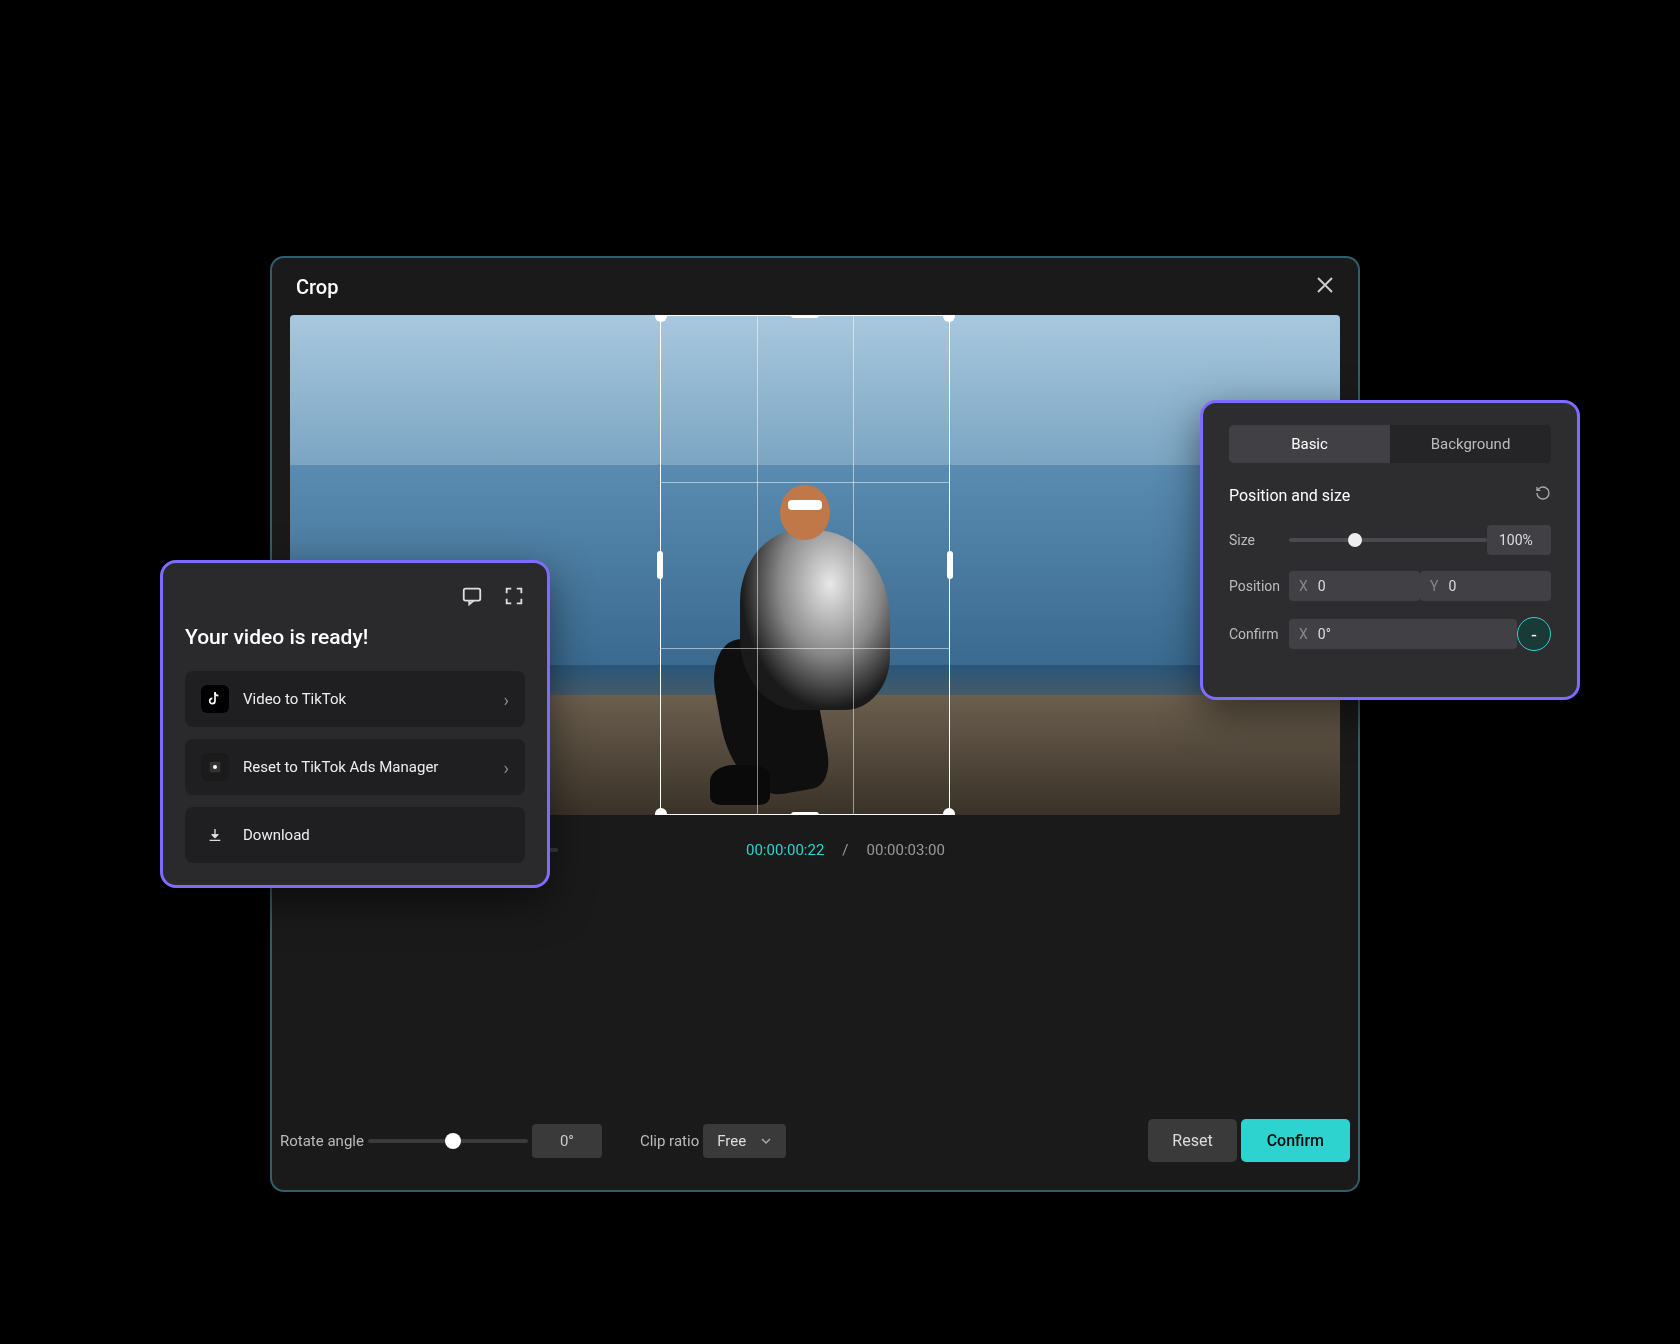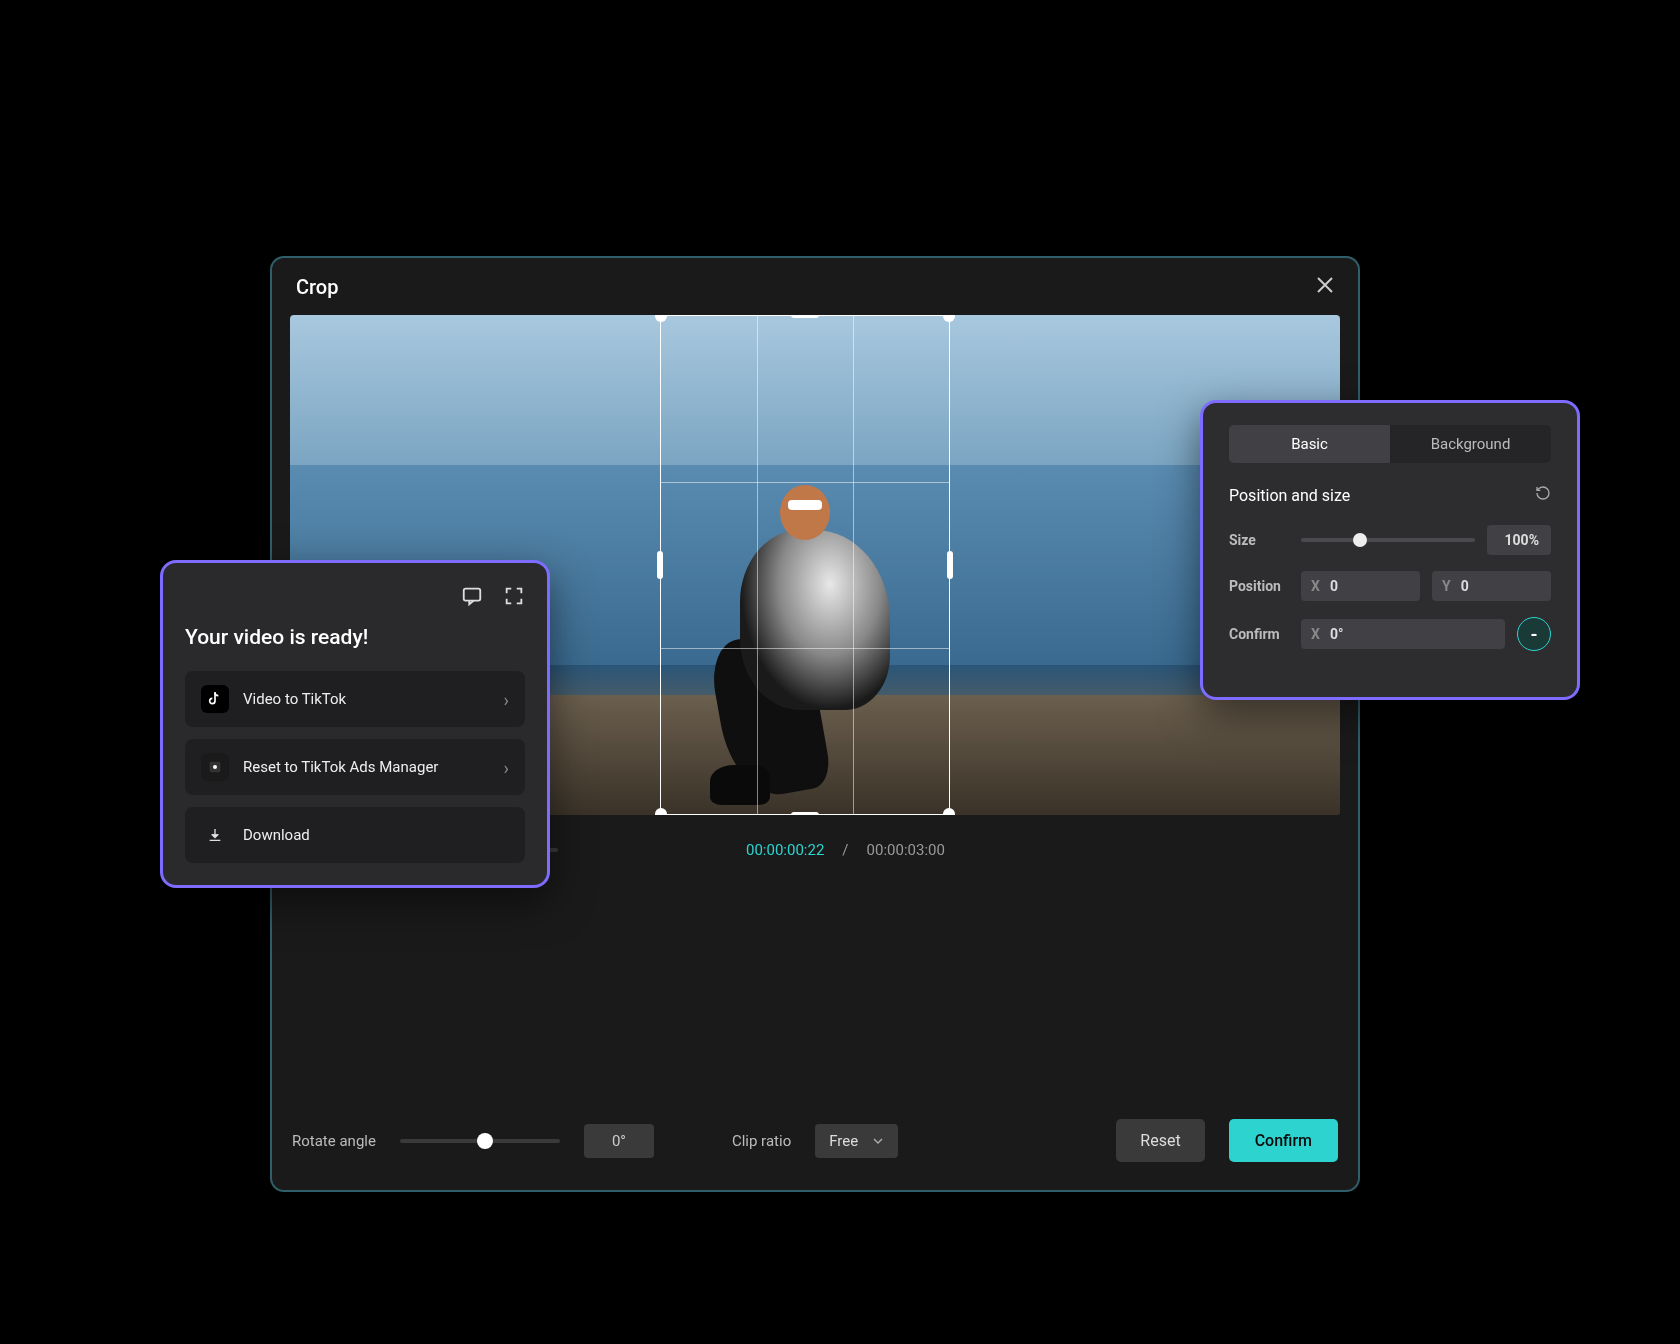--- a/index.html
+++ b/index.html
@@ -65,21 +65,21 @@
 .play-btn { background:none; border:none; cursor:pointer; }
 .play-btn svg { width:18px; height:18px; fill:#ddd; }
 .time-slider { flex: 0 0 220px; height:4px; background:#3a3a3a; border-radius:2px; position:relative; }
 .time-slider .prog { position:absolute; left:0; top:0; height:4px; width:25%; background:#2dd4cf; border-radius:2px; }
 .time-slider .thumb { position:absolute; left:25%; top:-4px; width:12px; height:12px; background:#2dd4cf; border-radius:50%; margin-left:-6px; }
 .time-cur { color:#2dd4cf; font-size:15px; margin-left: 170px; }
 .time-sep { color:#999; font-size:15px; }
 .time-tot { color:#999; font-size:15px; }
 
 
-.bottom-bar { display:flex; align-items:center; gap:24px; padding: 28px 20px; margin-top:auto; }
+.bottom-bar { display:flex; align-items:center; gap:4px; padding: 28px 8px; margin-top:auto; }
 .label { color:#bbb; font-size:15px; }
 .rot-slider { width:160px; height:4px; background:#3a3a3a; border-radius:2px; position:relative; }
 .rot-slider .thumb { position:absolute; left:48%; top:-6px; width:16px; height:16px; background:#fff; border-radius:50%; }
 .val-box { background:#3a3a3a; color:#ccc; padding:8px 18px; border-radius:4px; font-size:15px; border:none; width:70px; text-align:center; }
 .select-box { background:#3a3a3a; color:#ddd; padding:8px 14px; border-radius:4px; font-size:15px; display:flex; align-items:center; gap:14px; cursor:pointer; }
 .spacer { flex:1; }
 .btn-reset { background:#3a3a3a; color:#ddd; border:none; padding:12px 24px; border-radius:5px; font-size:16px; cursor:pointer; }
 .btn-confirm { background:#2dd4cf; color:#0a0a0a; border:none; padding:12px 26px; border-radius:5px; font-size:16px; font-weight:500; cursor:pointer; }
 
 
@@ -122,25 +122,25 @@
 .props-tabs { display:flex; gap:22px; border-bottom:1px solid #444; margin-bottom:18px; }
 .ptab { color:#888; font-size:15px; padding-bottom:12px; cursor:pointer; }
 .ptab.active { color:#fff; border-bottom:2px solid #fff; margin-bottom:-1px; }
 .sub-tabs { display:flex; margin-bottom:22px; }
 .stab { flex:1; text-align:center; padding:10px; color:#bbb; font-size:15px; background:#252528; cursor:pointer; }
 .stab.active { background:#414145; color:#fff; }
 .stab:first-child { border-radius:5px 0 0 5px; } .stab:last-child { border-radius:0 5px 5px 0; }
 .section-head { display:flex; justify-content:space-between; align-items:center; margin-bottom:20px; }
 .section-title { color:#fff; font-size:16px; }
 .reset-icon { color:#aaa; cursor:pointer; }
-.prop-row { display:flex; align-items:center; gap:12px; margin-bottom:16px;font-weight:bold; }
+.prop-row { display:flex; align-items:center; margin-bottom:16px; }
 .prop-label { color:#bbb; font-size:14px; width:60px; flex-shrink:0; }
 .size-slider { flex:1; height:4px; background:#4a4a4e; border-radius:2px; position:relative; }
 .size-slider .thumb { position:absolute; left:30%; top:-5px; width:14px; height:14px; background:#eee; border-radius:50%; }
-.size-val { background:#414145; color:#ddd; padding:7px 12px; border-radius:4px; font-size:14px; width:64px; text-align:right; }
+.size-val { background:#414145; color:#ddd; padding:7px 12px; border-radius:4px; font-size:14px; width:64px; text-align:left; }
 .xy-box { background:#414145; color:#ddd; padding:7px 10px; border-radius:4px; font-size:14px; display:flex; align-items:center; gap:10px; flex:1; }
 .xy-box .axis { color:#888; }
 .rot-btn { width:34px; height:34px; border-radius:50%; background:#1a3a38; border:1px solid #2dd4cf; color:#fff; display:flex; align-items:center; justify-content:center; cursor:pointer; font-size:18px; }
 </style>
 </head>
 <body>
 
 <div class="crop-window">
   <div class="crop-header">
     <div class="crop-title">Crop</div>

